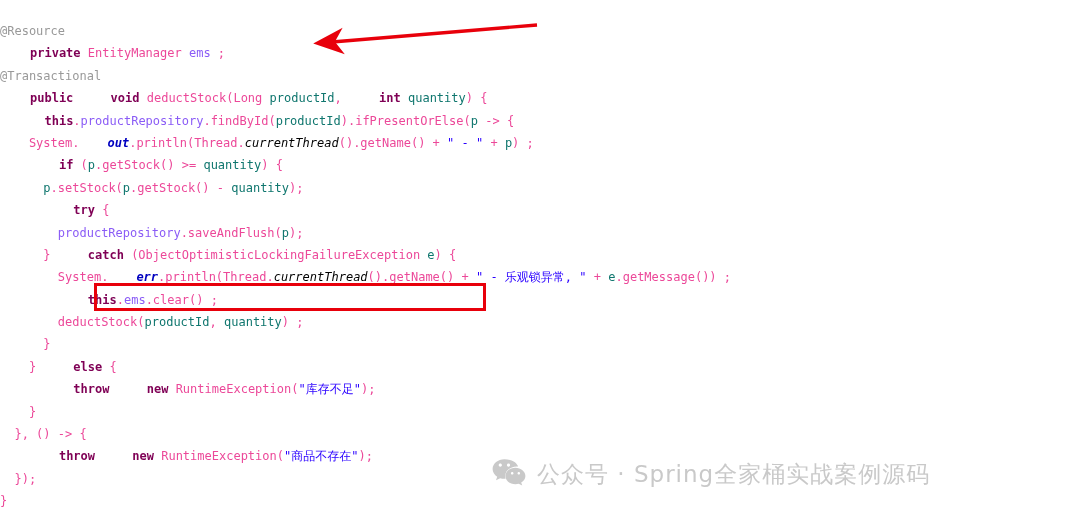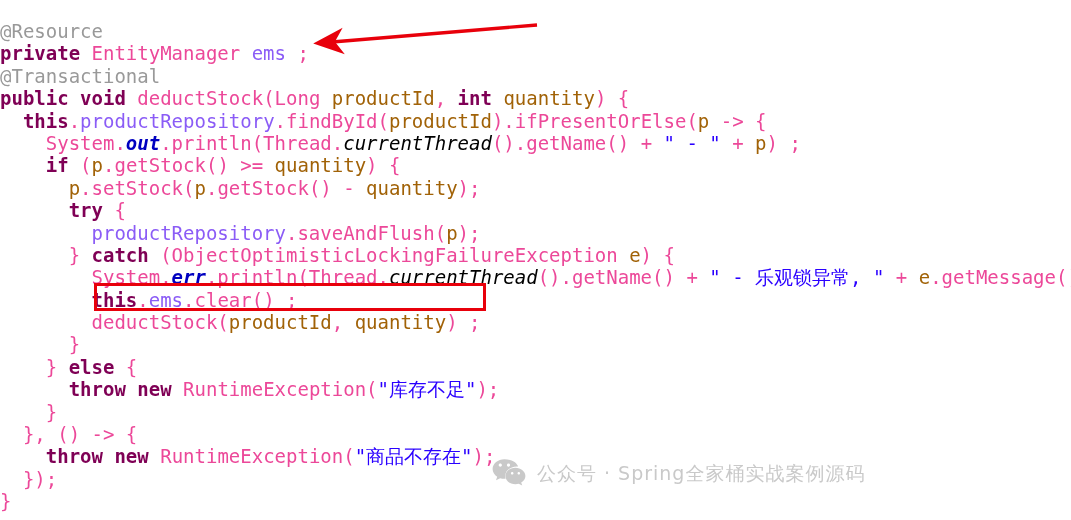--- a/index.html
+++ b/index.html
@@ -28,32 +28,32 @@
     top: 0;
     width: 1071px;
     padding-top: 7px;
     box-sizing: border-box;
   }
   .code-line {
     height: 22.4px;
     line-height: 22.4px;
     white-space: pre;
     font-family: "DejaVu Sans Mono", "Liberation Mono", monospace;
-    font-size: 19px;
+    font-size: 12px;
     color: #000000;
     letter-spacing: 0px;
   }
 
   
-  .t-kw      { color: #7f0055; font-weight: bold; }   
+  .t-kw      { color: #7f0055; font-weight: bold; padding-left: 30px; }   
   .t-ann     { color: #999999; }                      
   .t-field   { color: #8b5cf6; }                      
-  .t-sfield  { color: #0000c0; font-weight: bold; font-style: italic; } 
+  .t-sfield  { color: #0000c0; font-weight: bold; font-style: italic; margin-left: 28px; } 
   .t-smeth   { color: #000000; font-style: italic; margin-top: 30px; }  
-  .t-param   { color: #a16207; }                      
+  .t-param   { color: #0f766e; }                      
   .t-str     { color: #2a00ff; }                      
   .t-plain   { color: #ec4899; }
 
   
   #hl-box {
     position: absolute;
     left: 94px;
     top: 283px;
     width: 392px;
     height: 28px;
@@ -78,21 +78,21 @@
     position: absolute;
     left: 492px;
     top: 458px;
     display: flex;
     align-items: center;
     gap: 11px;
     opacity: 1;
   }
   #watermark .wm-text {
     font-family: "DejaVu Sans", "Liberation Sans", sans-serif;
-    font-size: 19px;
+    font-size: 23px;
     color: #c9c9c9;
     letter-spacing: 1px;
     white-space: nowrap;
   }
   #watermark .wm-icon { display: block; }
 </style>
 </head>
 <body>
 
 <div id="stage">

